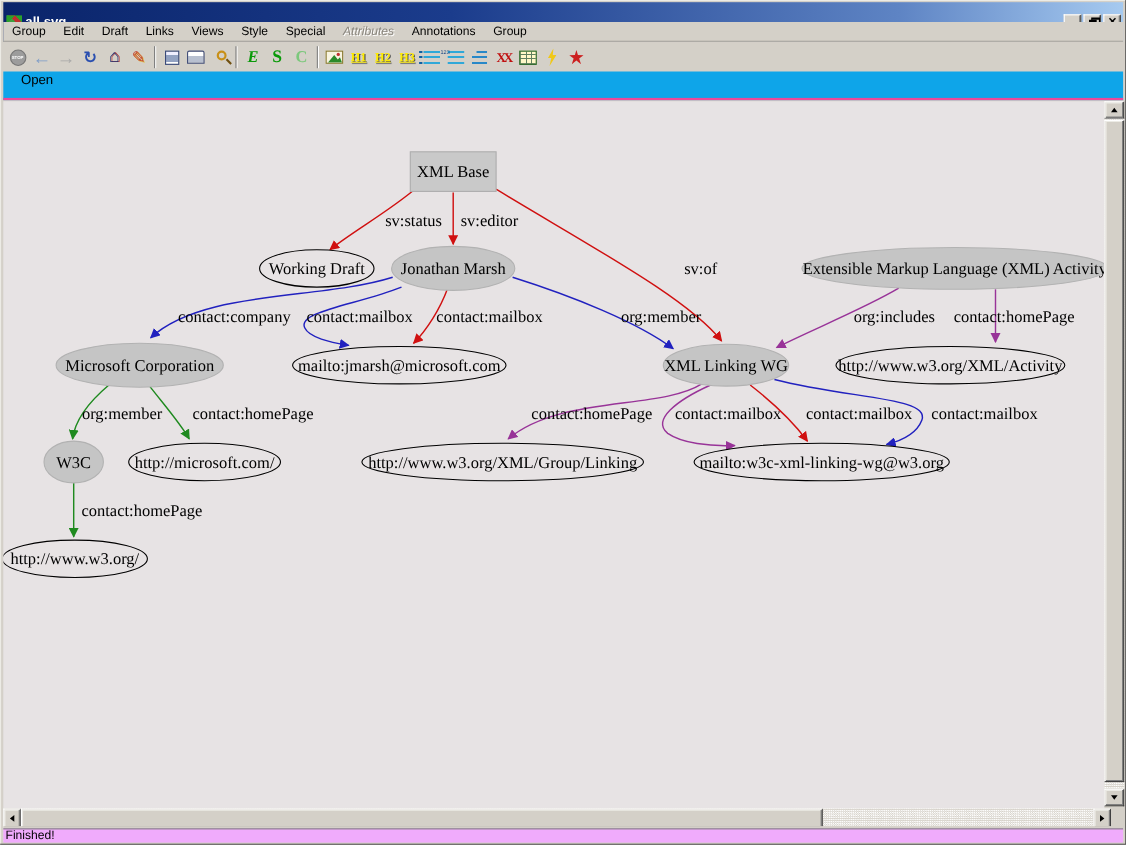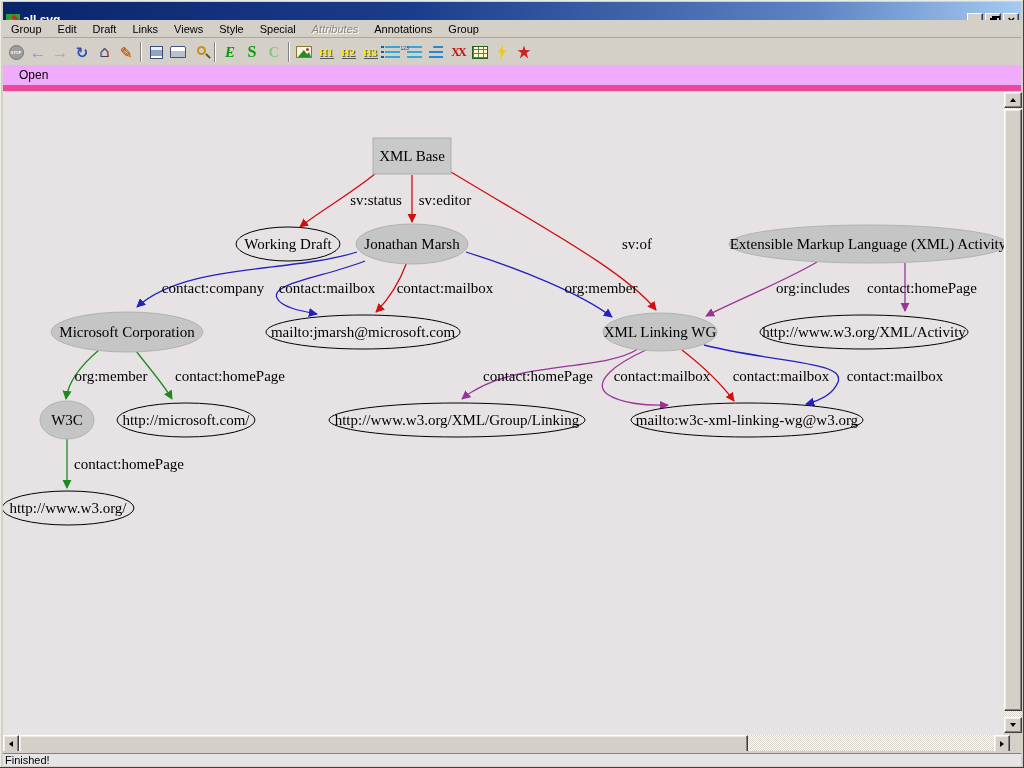--- a/index.html
+++ b/index.html
@@ -69,22 +69,22 @@
   .ico-indent{width:14px;height:13px;background:repeating-linear-gradient(#2888c8 0 2px,transparent 2px 5px);clip-path:polygon(30% 0,100% 0,100% 100%,0 100%,0 40%,30% 40%);}
   .ico-dlred{font:bold 12px "Liberation Serif",serif;color:#c01010;letter-spacing:-2px;}
   .ico-table{width:16px;height:13px;border:1px solid #206020;background-color:#fff8c8;
     background-image:repeating-linear-gradient(90deg,#608060 0 1px,transparent 1px 5px),
                      repeating-linear-gradient(0deg,#608060 0 1px,transparent 1px 4px);}
   .ico-link{width:11px;height:16px;background:#f0c818;border:0;
     clip-path:polygon(60% 0,15% 55%,42% 55%,28% 100%,85% 38%,55% 38%);}
   .ico-annot{width:14px;height:14px;background:#cc2020;position:relative;
     clip-path:polygon(50% 4%,60% 36%,96% 38%,68% 58%,80% 96%,50% 72%,20% 96%,32% 58%,4% 38%,40% 36%);}
   
-  .addressbar{position:absolute;top:65px;left:3px;right:3px;height:26px;background:#f0abfc;
-    display:flex;align-items:center;border-bottom:6px solid #ec4899;}
+  .addressbar{position:absolute;top:65px;left:3px;right:3px;height:26px;background:#0ea5e9;
+    display:flex;align-items:flex-start;border-bottom:2px solid #ec4899;}
   .open-label{font-size:12px;color:#000;margin-left:16px;width:62px;}
   .url-input{width:924px;height:20px;background:#fff;border:1px solid #404040;
     box-shadow:inset 1px 1px 0 #9a968e;font:13px "Liberation Sans","DejaVu Sans",sans-serif;
     padding:1px 4px;color:#000;outline:none;}
   
   .content{position:absolute;top:92px;left:3px;width:1001px;height:643px;background:#e7e3e4;overflow:hidden;}
   #graph-svg{display:block;width:1001px;height:643px;}
   .node-gray{fill:#c5c5c5;stroke:#b2b2b2;stroke-width:1;}
   .node-rect{fill:#c9c9c9;stroke:#adadad;stroke-width:1;}
   .node-outline{fill:#e7e3e4;stroke:#000;stroke-width:1;}
@@ -99,21 +99,21 @@
   .sb-thumb{position:absolute;background:#d4d0c8;border:1px solid;border-color:#fff #404040 #404040 #fff;
     box-shadow:inset -1px -1px 0 #808080, inset 1px 1px 0 #ecebe5;}
   .tri-up{width:0;height:0;border-left:3px solid transparent;border-right:3px solid transparent;border-bottom:4px solid #000;}
   .tri-down{width:0;height:0;border-left:3px solid transparent;border-right:3px solid transparent;border-top:4px solid #000;}
   .tri-left{width:0;height:0;border-top:3px solid transparent;border-bottom:3px solid transparent;border-right:4px solid #000;}
   .tri-right{width:0;height:0;border-top:3px solid transparent;border-bottom:3px solid transparent;border-left:4px solid #000;}
   .vscroll{position:absolute;left:1004px;top:92px;width:18px;height:641px;}
   .hscroll{position:absolute;left:3px;top:735px;width:1007px;height:18px;}
   .sb-corner{position:absolute;left:1010px;top:735px;width:11px;height:18px;background:#d4d0c8;}
   
-  .statusbar{position:absolute;left:3px;right:3px;bottom:2px;height:13px;background:#e5e5e5;
+  .statusbar{position:absolute;left:3px;right:3px;bottom:2px;height:13px;background:#f0abfc;
     border-top:1px solid #808080;box-shadow:0 -2px 0 #d4d0c8, 0 -1px 0 #fff;
     font-size:11px;color:#000;display:flex;padding-left:2px;}
 </style>
 </head>
 <body>
 
 <div class="window">
 
   <div class="titlebar">
     <span class="app-icon"></span>

